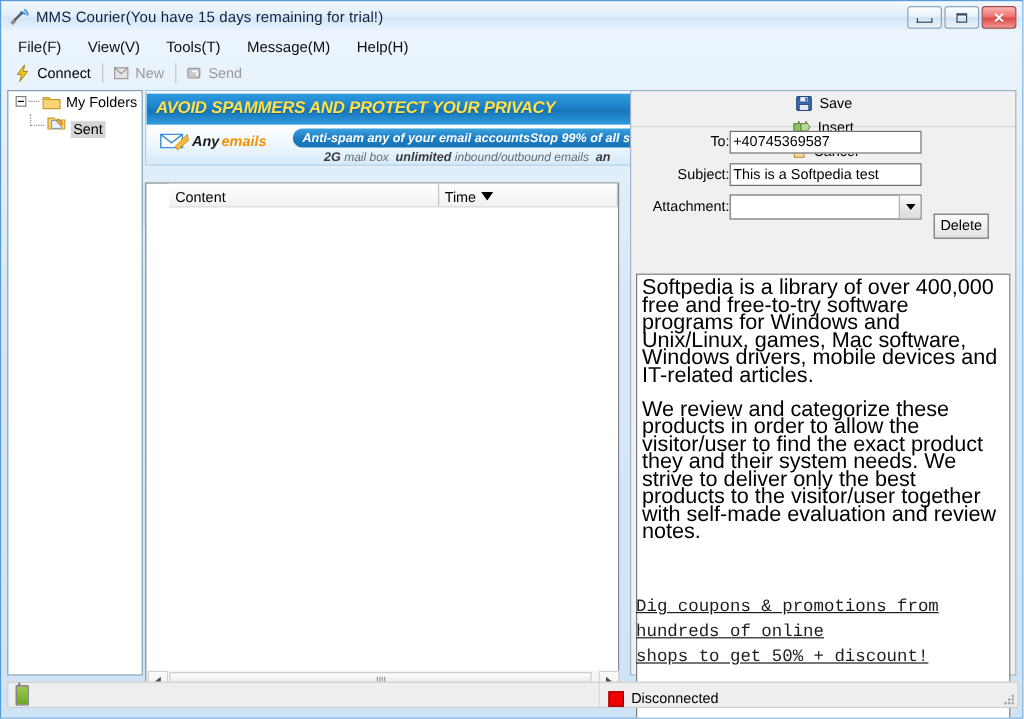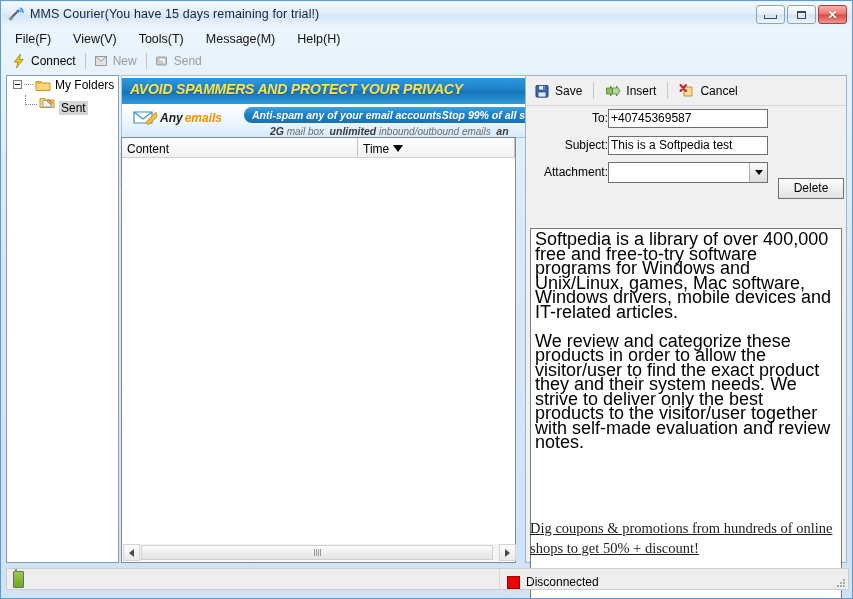--- a/index.html
+++ b/index.html
@@ -221,25 +221,26 @@
   }
   .banner-sub b { color: #3a3a3a; font-size: 10.5px; }
   .banner-green {
     position: absolute; right: 2px; top: 48px;
     width: 20px; height: 12px;
     background: linear-gradient(180deg, #a6d84a 0%, #72b626 100%);
     border-radius: 2px;
   }
 
   .list-area {
-    position: absolute; left: 0; top: 62px;
+    position: absolute; left: 0; top: 77px;
     width: 395px; height: 426px;
     background: #ffffff;
     border: 1px solid #828790;
     box-sizing: border-box;
+    padding-left: 19px;
   }
   .list-header {
     display: flex;
     height: 19px;
     background: linear-gradient(180deg, #ffffff 0%, #f1f1f1 100%);
     border-bottom: 1px solid #d0d0d0;
   }
   .col {
     border-right: 1px solid #c4c4c4;
     padding: 2px 0 0 5px;
@@ -297,20 +298,21 @@
     background: #f0f0f0;
     border: 1px solid #9fb4c9;
     box-sizing: border-box;
   }
   .rp-toolbar {
     position: absolute; left: 0; top: 0;
     width: 100%; height: 29px;
     display: flex; align-items: center;
     border-bottom: 1px solid #d8d8d8;
     font-size: 12px;
+    flex-direction: column;
   }
   .rp-btn { display: flex; align-items: center; gap: 5px; padding: 2px 8px; white-space: nowrap;}
   .rp-sep { width: 1px; height: 17px; background: #c6c6c6; margin: 0 3px; }
 
   .form {
     position: absolute; left: 0; top: 30px;
     width: 100%; height: 80px;
   }
   .form-row {
     display: flex; align-items: center;
@@ -349,21 +351,21 @@
   .combo-text { flex: 1; font-size: 12px; padding: 2px; }
   .combo-btn {
     width: 17px;
     background: linear-gradient(180deg, #fbfbfb 0%, #e8e8e8 55%, #dcdcdc 100%);
     border-left: 1px solid #aeaeae;
     display: flex; align-items: center; justify-content: center;
   }
   .arr-d { width:0;height:0;border-left:4px solid transparent;border-right:4px solid transparent;border-top:5px solid #000;}
   .btn-delete {
     margin-left: 10px;
-    width: 66px; height: 21px;
+    width: 46px; height: 21px;
     border: 1px solid #707070;
     background: linear-gradient(180deg, #fcfcfc 0%, #eeeeee 55%, #e2e2e2 100%);
     font-size: 12px;
     color: #000;
     font-family: "Liberation Sans", sans-serif;
     display: flex; align-items: center; justify-content: center;
     box-sizing: border-box;
     margin-top: 32px;
   }
 
@@ -383,21 +385,21 @@
   }
 
   .ad-link {
     position: absolute; left: 4px; bottom: 4px;
     width: 314px;
     font-family: "Liberation Serif", serif;
     font-size: 14.5px;
     line-height: 20px;
     color: #1d1d1d;
   }
-  .ad-link span { text-decoration: underline; }
+  .ad-link span { text-decoration: underline; font-family: Liberation Mono, monospace; }
 
   
   .statusbar {
     position: absolute;
     left: 5px; bottom: 8px;
     width: 843px; height: 22px;
     background: #eeeeee;
     border: 1px solid #cdcdcd;
     box-sizing: border-box;
     display: flex;

